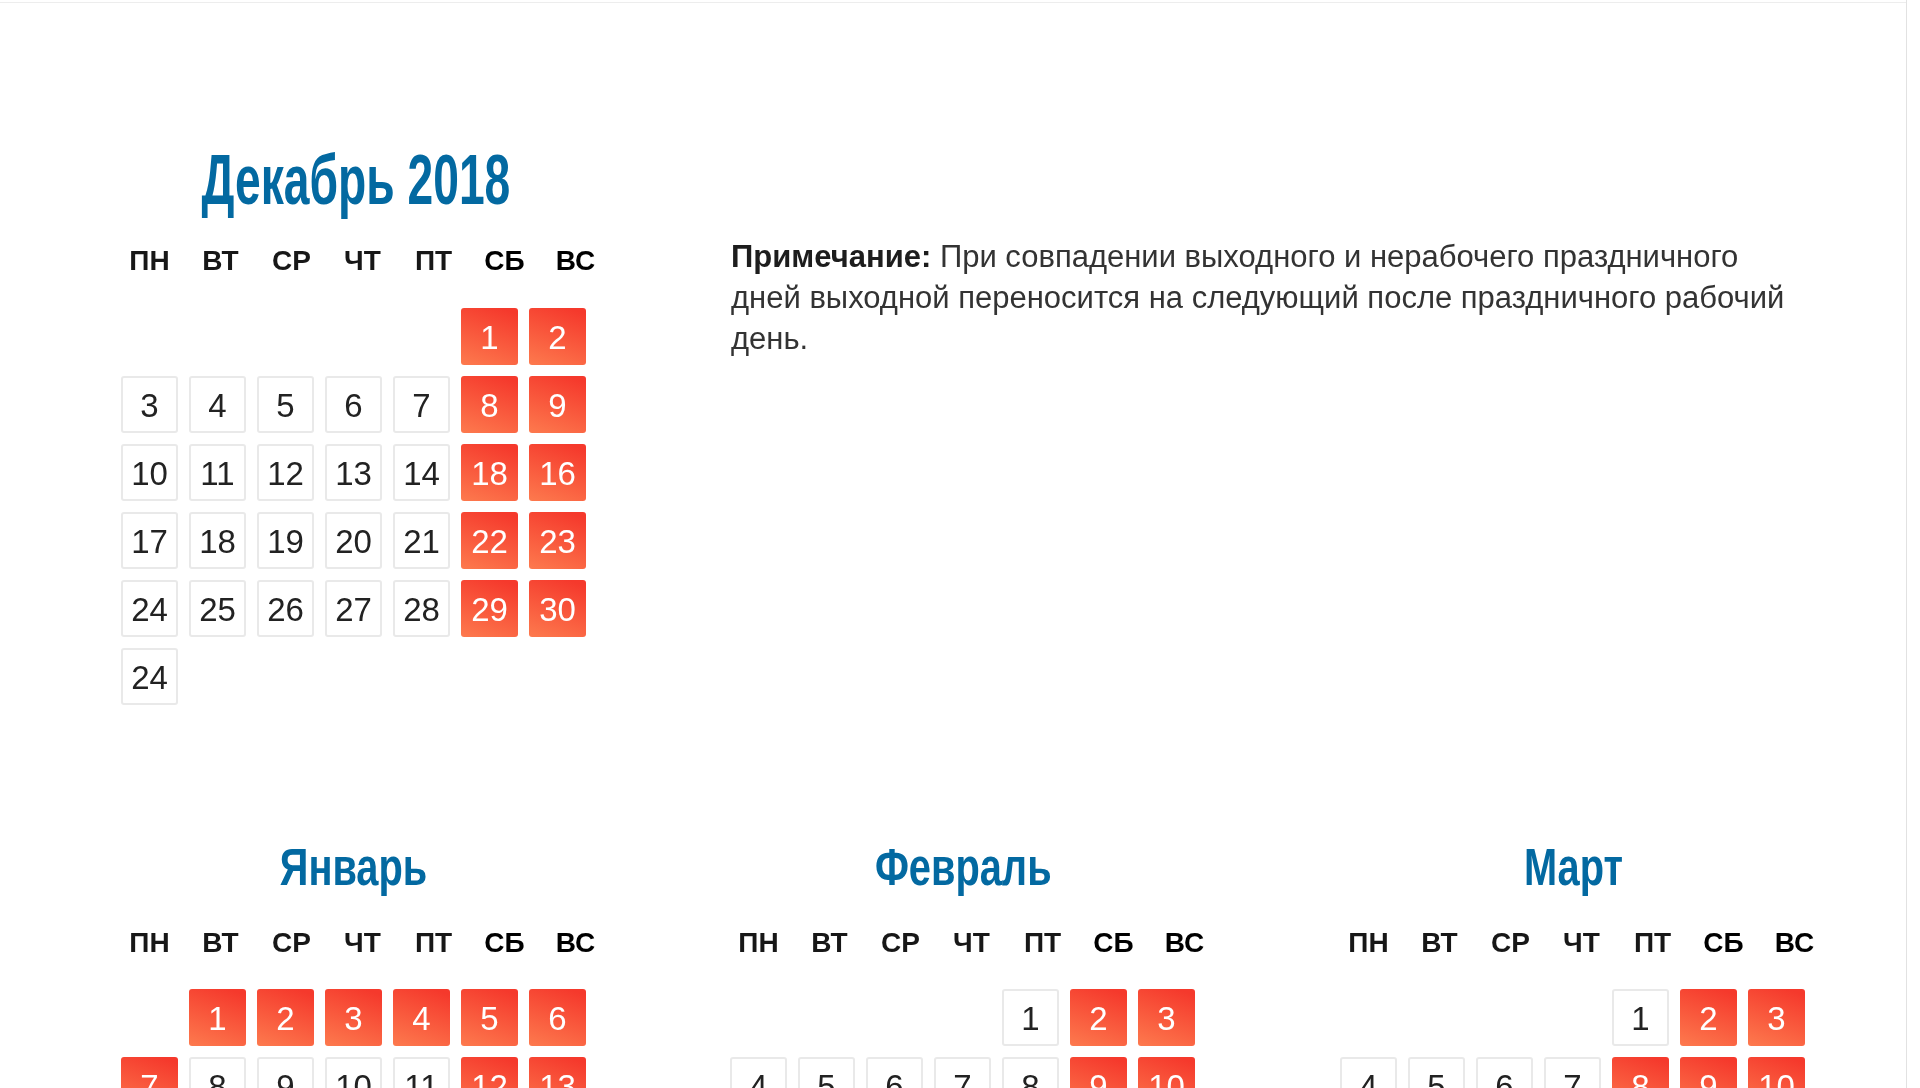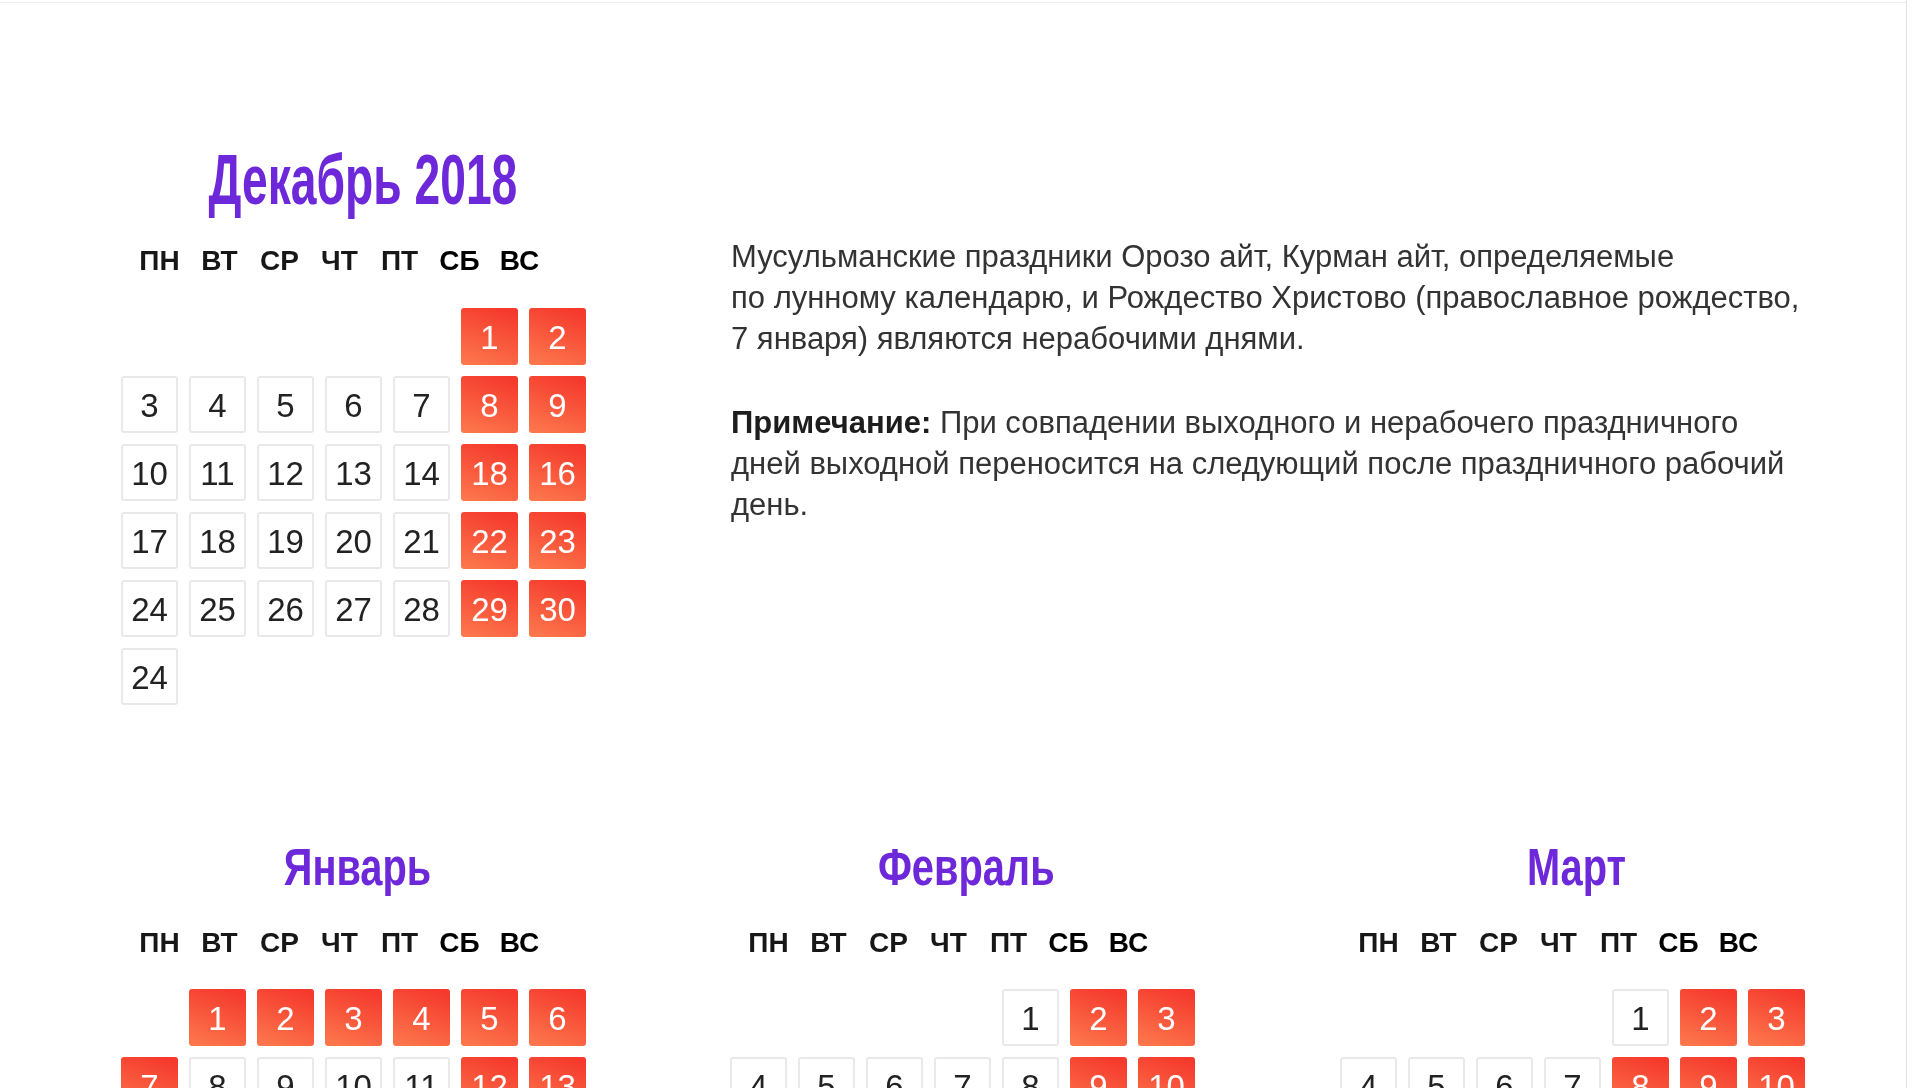--- a/index.html
+++ b/index.html
@@ -4,29 +4,29 @@
 <style>
   html,body{margin:0;padding:0;}
   body{
     width:1920px;height:1088px;overflow:hidden;background:#ffffff;
     font-family:"Liberation Sans",sans-serif;position:relative;
   }
   .edge-top{position:absolute;top:2px;left:0;width:1906px;height:1px;background:#ededed;}
   .edge-right{position:absolute;top:0;left:1906px;width:1px;height:1088px;background:#e2e2e2;}
 
   .calendar{position:absolute;width:465px;}
-  .cal-title{position:absolute;left:8px;right:0;top:0;height:80px;line-height:80px;
-    text-align:center;font-weight:700;color:#6d28d9;white-space:nowrap;}
+  .cal-title{position:absolute;left:1px;right:0;top:0;height:80px;line-height:80px;
+    text-align:center;font-weight:700;color:#0369a1;white-space:nowrap;}
   .cal-title>span{display:inline-block;transform-origin:50% 50%;}
   .cal--top .cal-title{font-size:70px;}
   .cal--top .cal-title>span{transform:scaleX(.66);}
   .cal--bottom .cal-title{font-size:51px;}
   .cal--bottom .cal-title>span{transform:scaleX(.78);}
 
-  .cal-head{position:absolute;left:10px;display:grid;grid-template-columns:repeat(7,57px);column-gap:3px;}
+  .cal-head{position:absolute;left:0;display:grid;grid-template-columns:repeat(7,57px);column-gap:14px;}
   .cal--top .cal-head{top:104px;}
   .cal--bottom .cal-head{top:98px;}
   .wd{height:34px;line-height:34px;text-align:center;font-weight:700;font-size:28px;color:#171717;}
   .wd.red{color:#000000;}
 
   .cal-grid{position:absolute;left:0;display:grid;grid-template-columns:repeat(7,57px);
     grid-auto-rows:57px;gap:11px;}
   .cal--top .cal-grid{top:168px;}
   .cal--bottom .cal-grid{top:161px;}
 
@@ -104,23 +104,20 @@
         <div class="day empty"></div>
         <div class="day empty"></div>
         <div class="day empty"></div>
         <div class="day empty"></div>
         <div class="day empty"></div>
         <div class="day empty"></div>
       </div>
   </section>
 
   <div class="note">
-    <p class="p1">Мусульманские праздники Орозо айт, Курман айт, определяемые
-по лунному календарю, и Рождество Христово (православное рождество,
-7 января) являются нерабочими днями.</p>
     <p class="p2"><b>Примечание:</b><span> При совпадении выходного и нерабочего праздничного
 дней выходной переносится на следующий после праздничного рабочий
 день.</span></p>
   </div>
 
   <section class="calendar cal--bottom" style="left:121px;top:828px">
     <div class="cal-title">
       <span>Январь</span>
     </div>
     <div class="cal-head">

